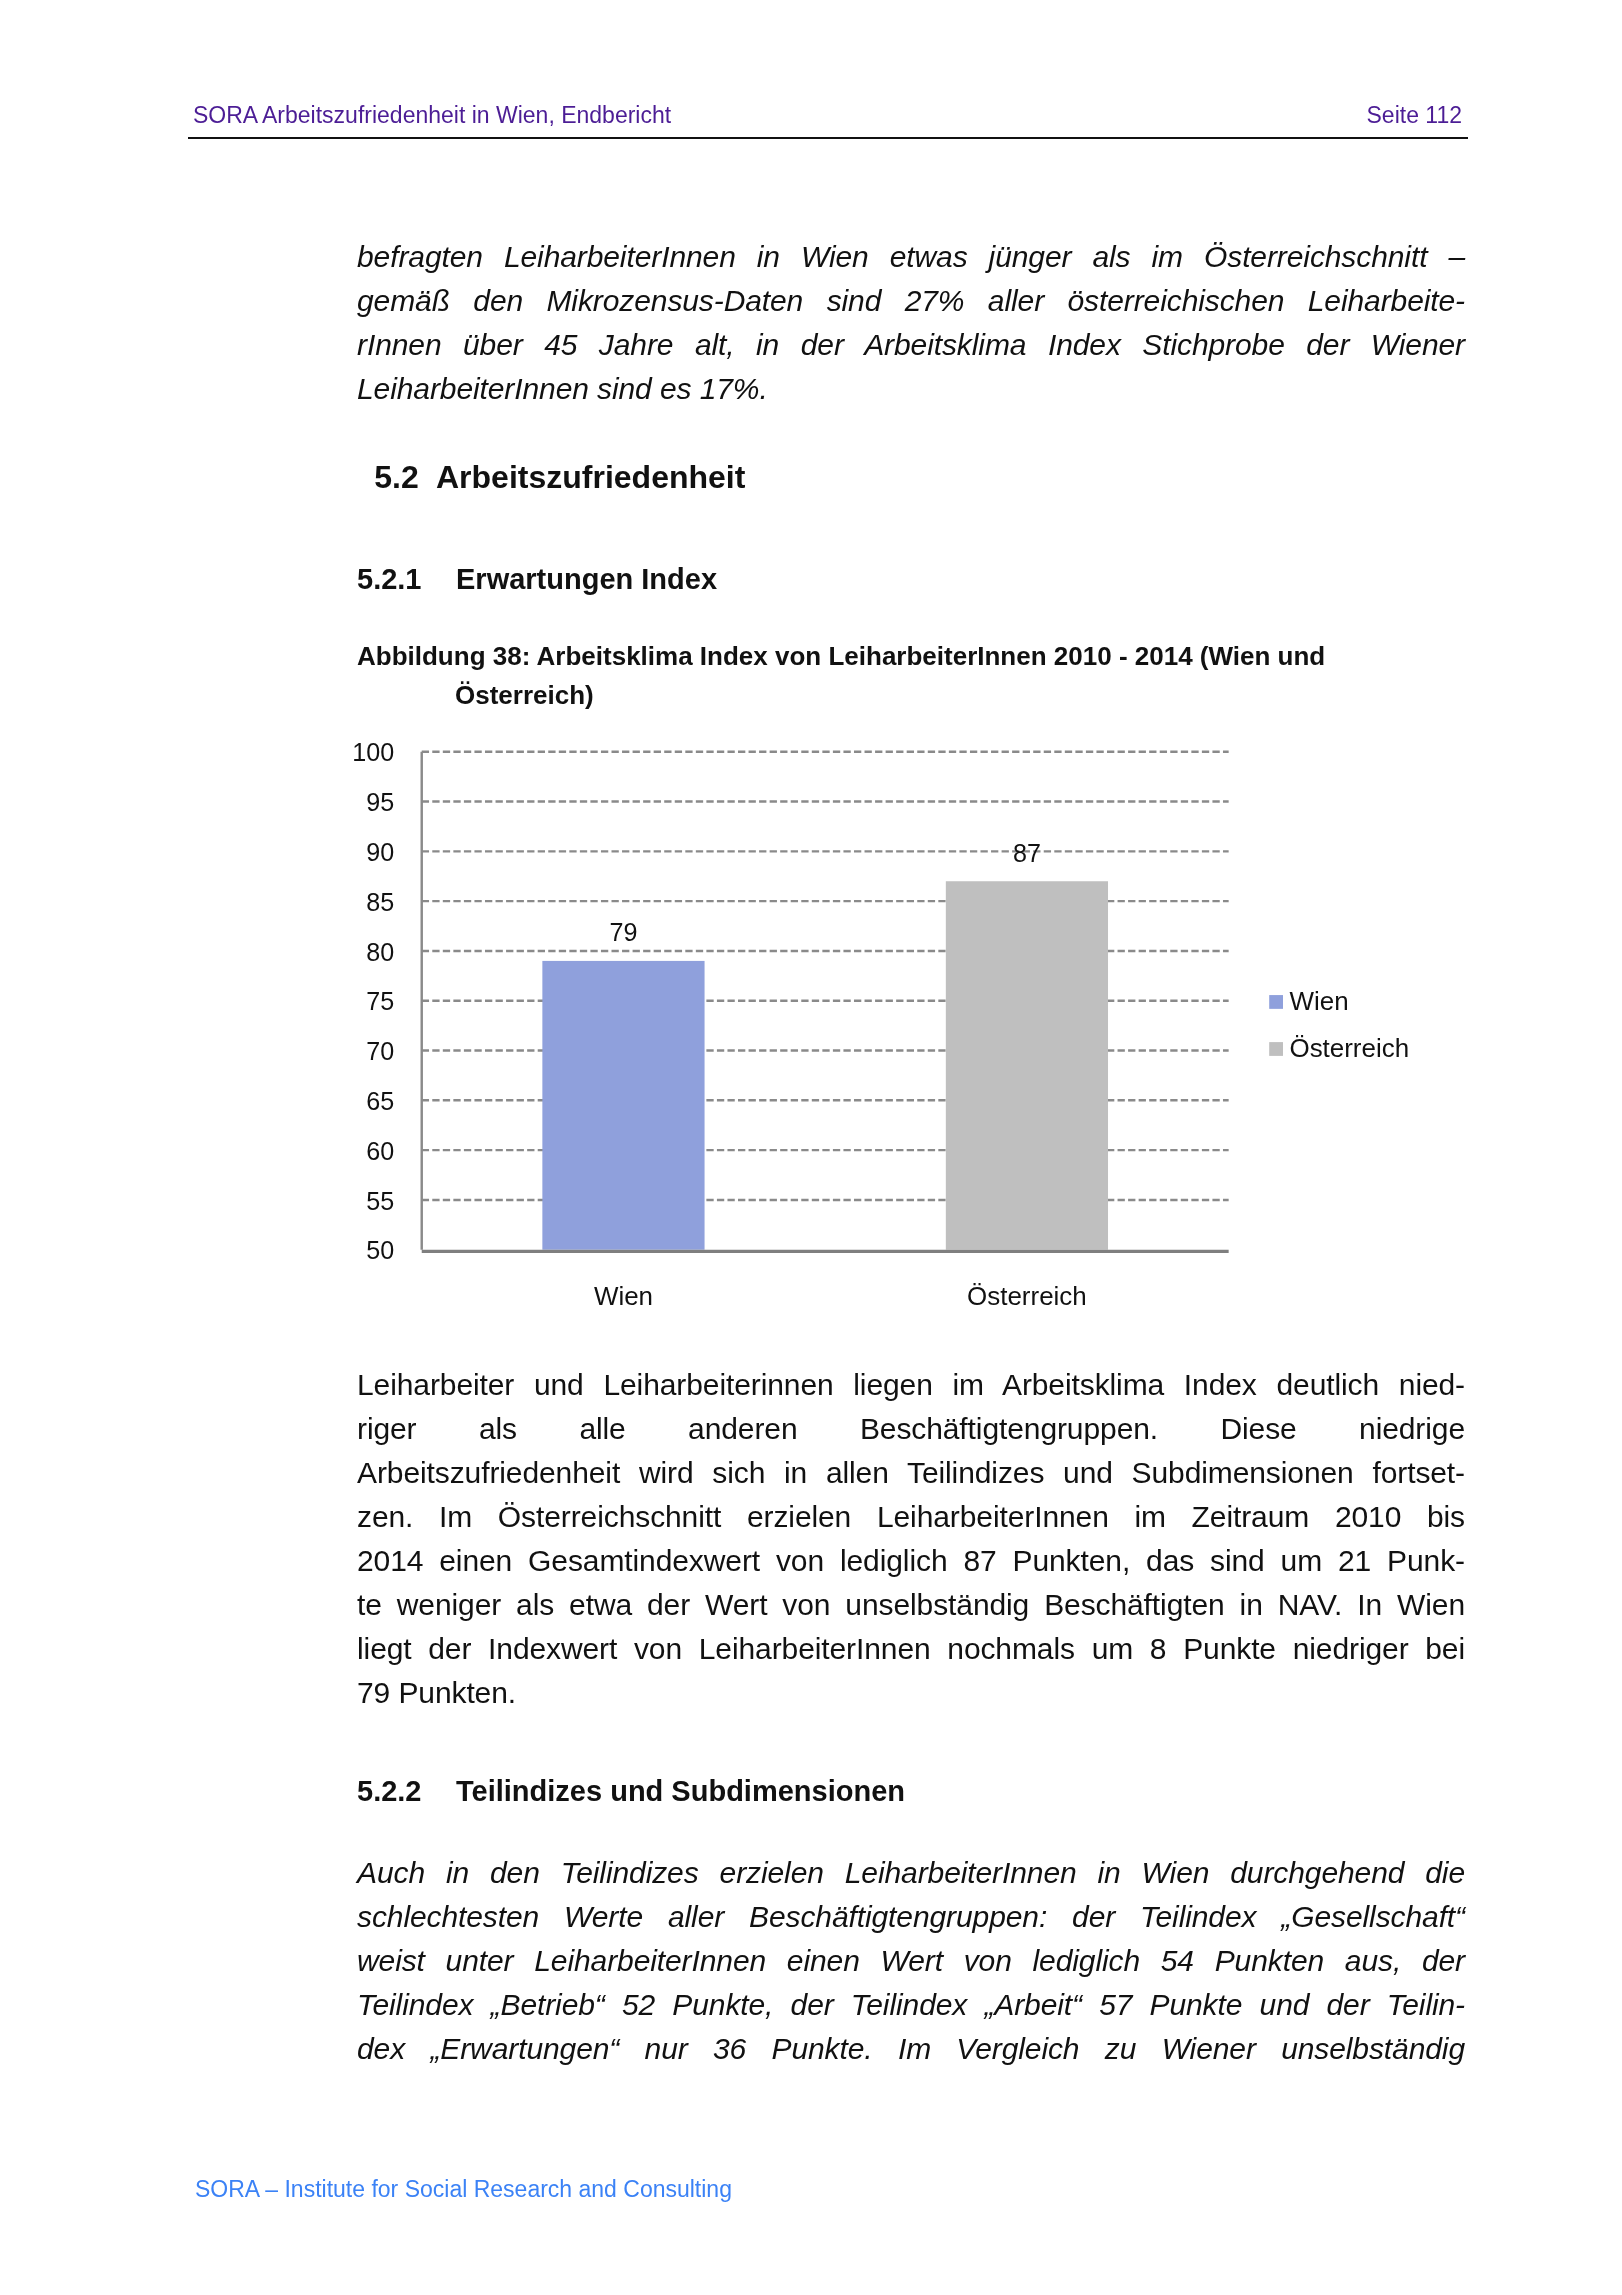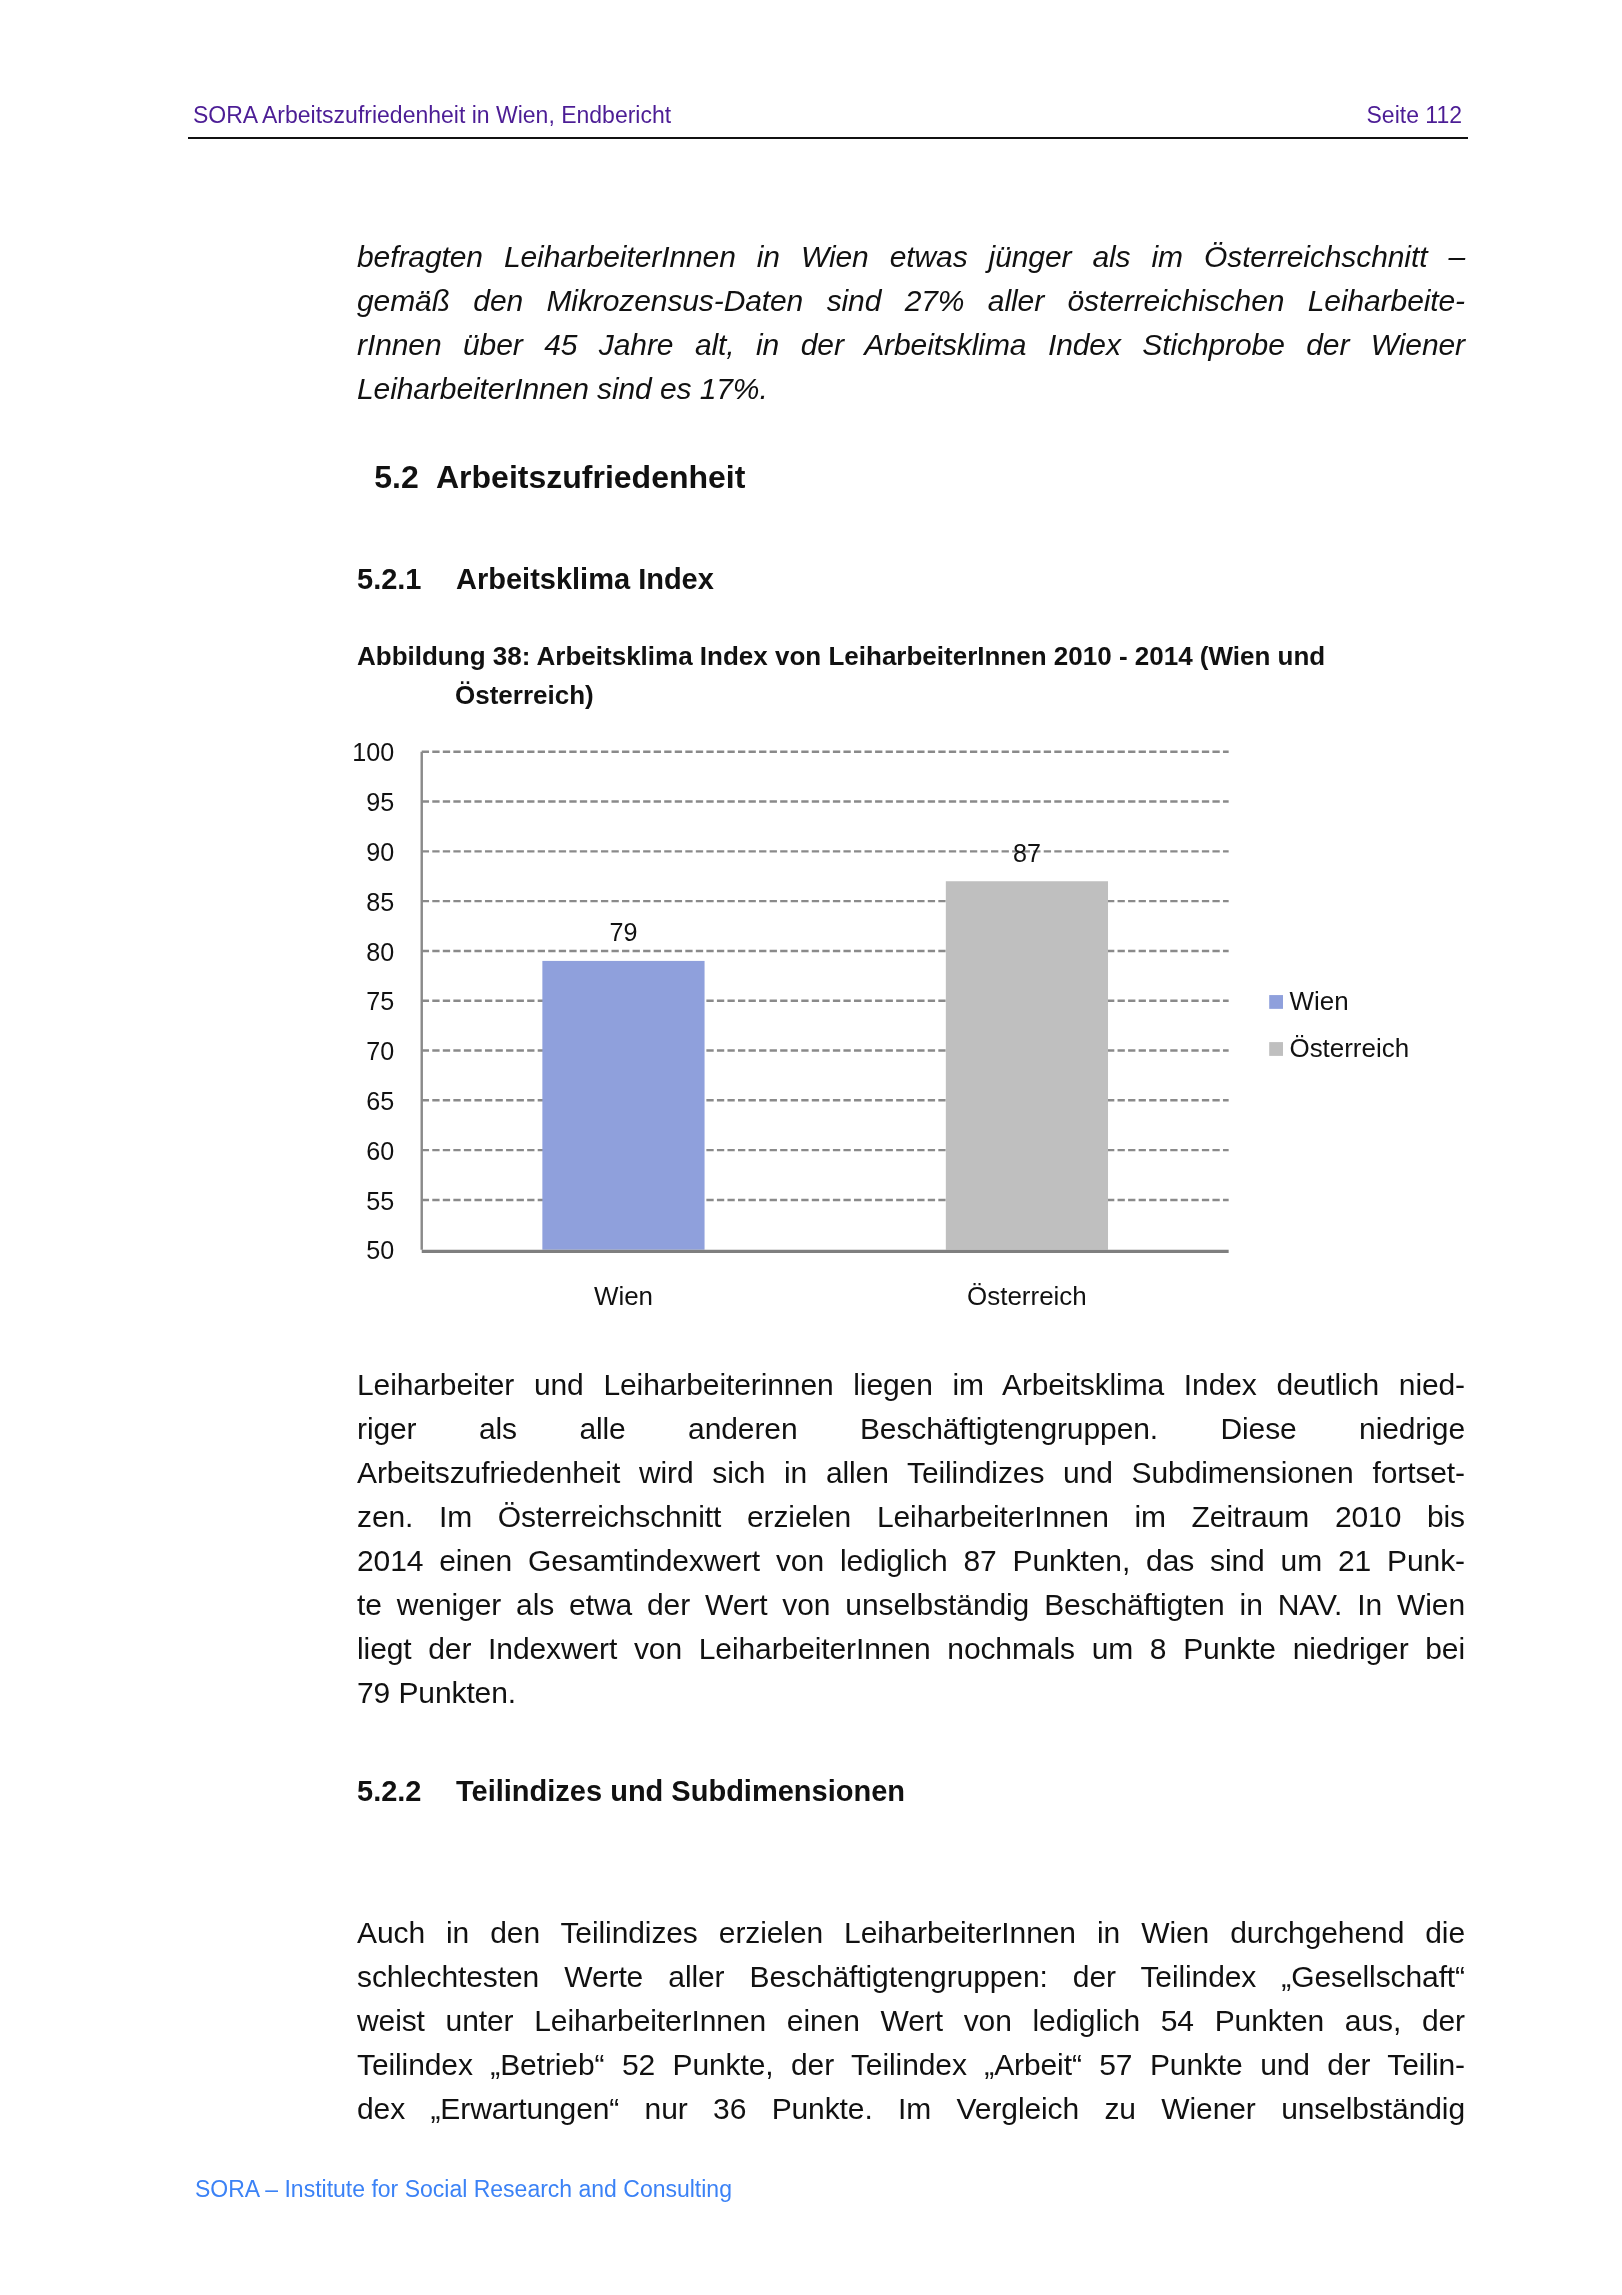--- a/index.html
+++ b/index.html
@@ -52,21 +52,21 @@
     <span class="ln">rInnen über 45 Jahre alt, in der Arbeitsklima Index Stichprobe der Wiener</span>
     <span class="ln last">LeiharbeiterInnen sind es 17%.</span>
   </p>
 </div>
 
 <h2 class="h2" style="top:459px;">
   <span class="num">5.2</span><span>Arbeitszufriedenheit</span>
 </h2>
 
 <h3 class="h3" style="top:563px;">
-  <span class="num">5.2.1</span><span>Arbeitsklima Index</span>
+  <span class="num">5.2.1</span><span>Erwartungen Index</span>
 </h3>
 
 <div class="caption">
   <span>Abbildung 38: Arbeitsklima Index von LeiharbeiterInnen 2010 - 2014 (Wien und</span>
   <span class="cap-indent">Österreich)</span>
 </div>
 
 <svg id="chart" width="1622" height="1330" xmlns="http://www.w3.org/2000/svg" viewBox="0 0 2000 1640">
   <g id="grid">
       <line x1="520" x2="1515" y1="1479.6" y2="1479.6" stroke="#8a8a8a" stroke-width="3" stroke-dasharray="9 4"></line>
@@ -125,21 +125,21 @@
     <span class="ln">te weniger als etwa der Wert von unselbständig Beschäftigten in NAV. In Wien</span>
     <span class="ln">liegt der Indexwert von LeiharbeiterInnen nochmals um 8 Punkte niedriger bei</span>
     <span class="ln last">79 Punkten.</span>
   </p>
 </div>
 
 <h3 class="h3" style="top:1775px;">
   <span class="num">5.2.2</span><span>Teilindizes und Subdimensionen</span>
 </h3>
 
-<div class="body-col" style="top:1911px;">
+<div class="body-col" style="top:1851px;font-style:italic;">
   <p class="para">
     <span class="ln">Auch in den Teilindizes erzielen LeiharbeiterInnen in Wien durchgehend die</span>
     <span class="ln">schlechtesten Werte aller Beschäftigtengruppen: der Teilindex „Gesellschaft“</span>
     <span class="ln">weist unter LeiharbeiterInnen einen Wert von lediglich 54 Punkten aus, der</span>
     <span class="ln">Teilindex „Betrieb“ 52 Punkte, der Teilindex „Arbeit“ 57 Punkte und der Teilin-</span>
     <span class="ln">dex „Erwartungen“ nur 36 Punkte. Im Vergleich zu Wiener unselbständig</span>
   </p>
 </div>
 
 <div class="footer">SORA – Institute for Social Research and Consulting</div>

